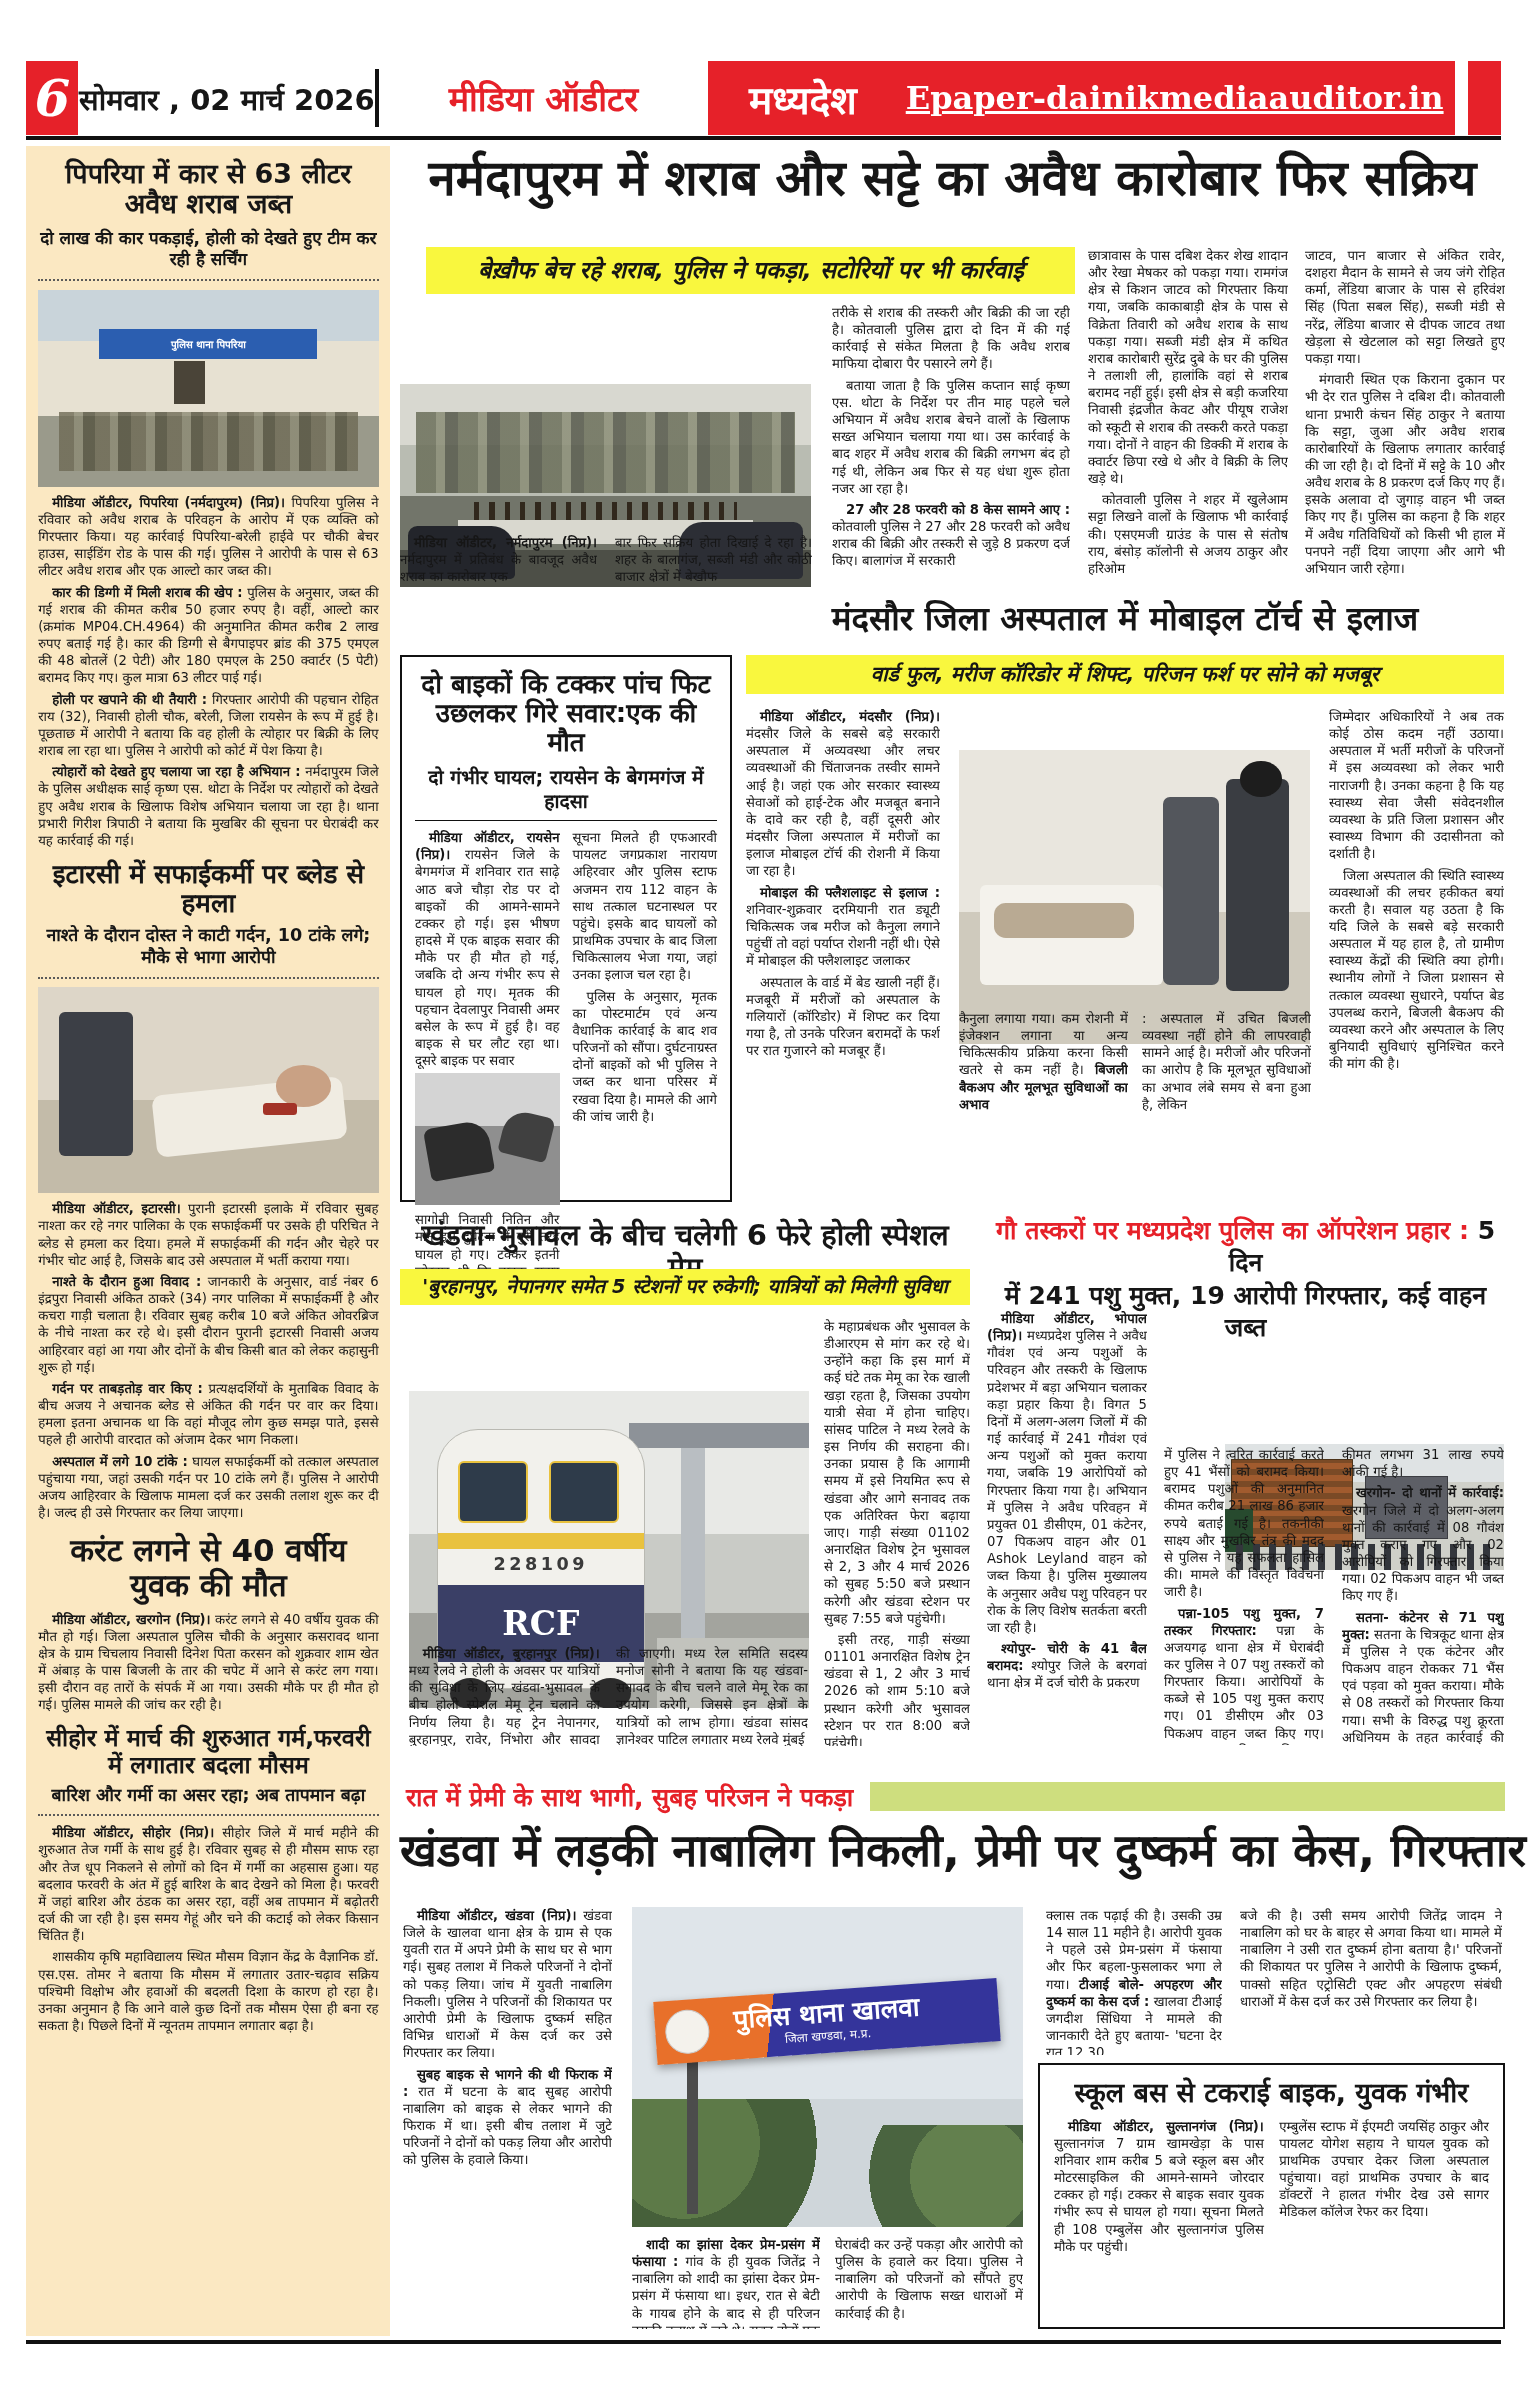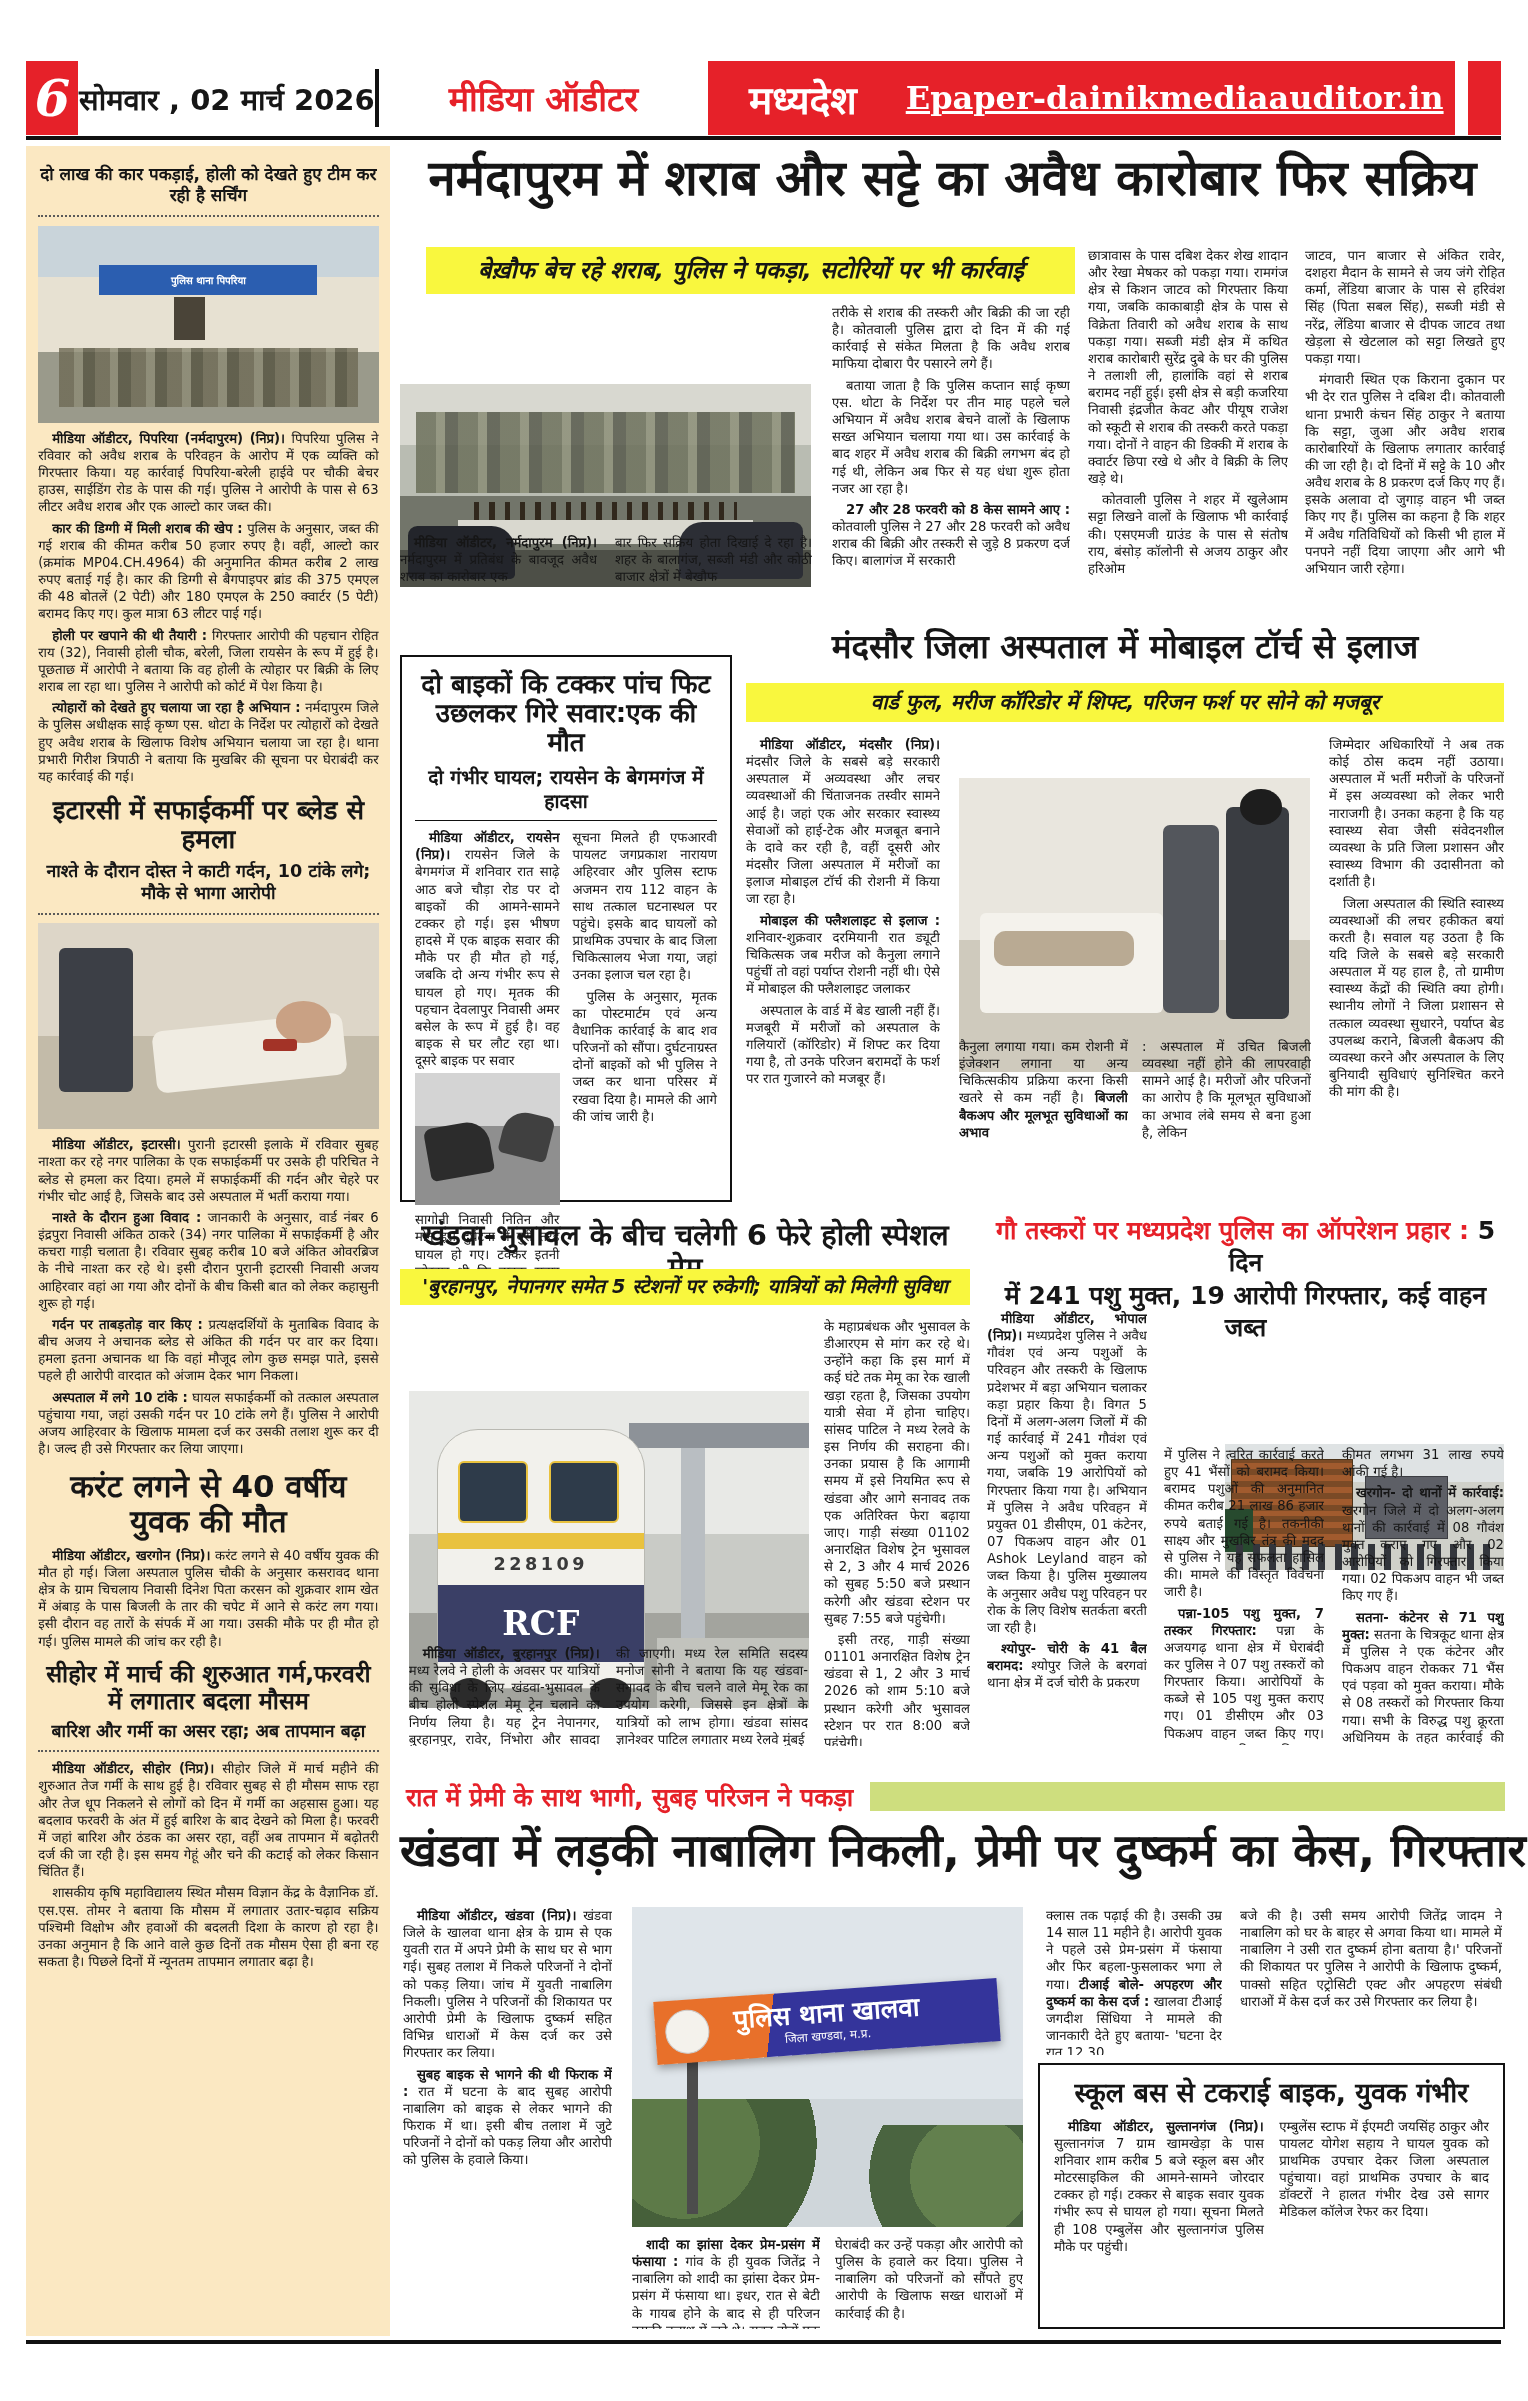--- a/index.html
+++ b/index.html
@@ -60,20 +60,21 @@
       <span class="ed">मध्यदेश</span>
       <span class="url">Epaper-dainikmediaauditor.in</span>
     </div>
     <div class="cap"></div>
   </div>
   <div class="rule" style="top:136px;"></div>
 
   <div class="rail">
 
     <div>
+      <div class="hl center" style="font-size:27px;margin-top:3.5px;">पिपरिया में कार से 63 लीटर अवैध शराब जब्त</div>
       <div class="subhead dotted" style="font-size:17px;margin:8.2px 0 2.4px;padding-bottom:9.4px;">दो लाख की कार पकड़ाई, होली को देखते हुए टीम कर रही है सर्चिंग</div>
       <div class="photo" style="width:100%;height:197px;margin:8.2px 0 7px;background:linear-gradient(180deg,#c9d4da 0 26%,#e7e1d2 26% 64%,#9a9a8b 64% 100%);">
         <div class="abs" style="left:18%;top:20%;width:64%;height:15%;background:#2b5eb0;color:#fff;display:flex;align-items:center;justify-content:center;font-size:10px;font-weight:700;">पुलिस थाना पिपरिया</div>
         <div class="abs" style="left:6%;bottom:8%;width:88%;height:30%;background:repeating-linear-gradient(90deg,#6e6a55 0 15.3px,#8c8a74 15.3px 23.5px,#54523f 23.5px 36px);opacity:.8;"></div>
         <div class="abs" style="left:40%;top:36%;width:9%;height:22%;background:#4a4438;"></div>
       </div>
       <p class="p"><b class="ri">मीडिया ऑडीटर, पिपरिया (नर्मदापुरम) (निप्र)।</b> <span>पिपरिया पुलिस ने रविवार को अवैध शराब के परिवहन के आरोप में एक व्यक्ति को गिरफ्तार किया। यह कार्रवाई पिपरिया-बरेली हाईवे पर चौकी बेचर हाउस, साईडिंग रोड के पास की गई। पुलिस ने आरोपी के पास से 63 लीटर अवैध शराब और एक आल्टो कार जब्त की।</span></p>
       <p class="p"><b class="ri">कार की डिग्गी में मिली शराब की खेप :</b> <span>पुलिस के अनुसार, जब्त की गई शराब की कीमत करीब 50 हजार रुपए है। वहीं, आल्टो कार (क्रमांक MP04.CH.4964) की अनुमानित कीमत करीब 2 लाख रुपए बताई गई है। कार की डिग्गी से बैगपाइपर ब्रांड की 375 एमएल की 48 बोतलें (2 पेटी) और 180 एमएल के 250 क्वार्टर (5 पेटी) बरामद किए गए। कुल मात्रा 63 लीटर पाई गई।</span></p>
       <p class="p"><b class="ri">होली पर खपाने की थी तैयारी :</b> <span>गिरफ्तार आरोपी की पहचान रोहित राय (32), निवासी होली चौक, बरेली, जिला रायसेन के रूप में हुई है। पूछताछ में आरोपी ने बताया कि वह होली के त्योहार पर बिक्री के लिए शराब ला रहा था। पुलिस ने आरोपी को कोर्ट में पेश किया है।</span></p>
       <p class="p"><b class="ri">त्योहारों को देखते हुए चलाया जा रहा है अभियान :</b> <span>नर्मदापुरम जिले के पुलिस अधीक्षक साई कृष्ण एस. थोटा के निर्देश पर त्योहारों को देखते हुए अवैध शराब के खिलाफ विशेष अभियान चलाया जा रहा है। थाना प्रभारी गिरीश त्रिपाठी ने बताया कि मुखबिर की सूचना पर घेराबंदी कर यह कार्रवाई की गई।</span></p>
@@ -154,21 +155,21 @@
         </div>
         <p class="p noind"><span>सागोनी निवासी नितिन और मोनू इस दुर्घटना में बुरी तरह घायल हो गए। टक्कर इतनी जोरदार थी कि बाइक सवार पांच फीट उछलकर जा गिरे।</span></p>
       </div>
       <div style="width:50%;">
         <p class="p noind"><span>सूचना मिलते ही एफआरवी पायलट जगप्रकाश नारायण अहिरवार और पुलिस स्टाफ अजमन राय 112 वाहन के साथ तत्काल घटनास्थल पर पहुंचे। इसके बाद घायलों को प्राथमिक उपचार के बाद जिला चिकित्सालय भेजा गया, जहां उनका इलाज चल रहा है।</span></p>
         <p class="p"><span>पुलिस के अनुसार, मृतक का पोस्टमार्टम एवं अन्य वैधानिक कार्रवाई के बाद शव परिजनों को सौंपा। दुर्घटनाग्रस्त दोनों बाइकों को भी पुलिस ने जब्त कर थाना परिसर में रखवा दिया है। मामले की आगे की जांच जारी है।</span></p>
       </div>
     </div>
   </div>
 
-  <div class="abs" style="left:746px;top:624px;width:758px;height:579px;">
+  <div class="abs" style="left:746px;top:596px;width:758px;height:579px;">
     <div class="hl center" style="font-size:33px;margin-top:4.7px;">मंदसौर जिला अस्पताल में मोबाइल टॉर्च से इलाज</div>
     <div class="yellowbar abs" style="left:0;top:59px;width:100%;height:39px;font-size:20.6px;">वार्ड फुल, मरीज कॉरिडोर में शिफ्ट, परिजन फर्श पर सोने को मजबूर</div>
 
     <div class="colp" style="left:0;top:112px;width:194px;height:461px;">
       <p class="p"><b class="ri">मीडिया ऑडीटर, मंदसौर (निप्र)।</b> <span>मंदसौर जिले के सबसे बड़े सरकारी अस्पताल में अव्यवस्था और लचर व्यवस्थाओं की चिंताजनक तस्वीर सामने आई है। जहां एक ओर सरकार स्वास्थ्य सेवाओं को हाई-टेक और मजबूत बनाने के दावे कर रही है, वहीं दूसरी ओर मंदसौर जिला अस्पताल में मरीजों का इलाज मोबाइल टॉर्च की रोशनी में किया जा रहा है।</span></p>
       <p class="p"><b class="ri">मोबाइल की फ्लैशलाइट से इलाज :</b> <span>शनिवार-शुक्रवार दरमियानी रात ड्यूटी चिकित्सक जब मरीज को कैनुला लगाने पहुंचीं तो वहां पर्याप्त रोशनी नहीं थी। ऐसे में मोबाइल की फ्लैशलाइट जलाकर</span></p>
       <p class="p"><span>अस्पताल के वार्ड में बेड खाली नहीं हैं। मजबूरी में मरीजों को अस्पताल के गलियारों (कॉरिडोर) में शिफ्ट कर दिया गया है, तो उनके परिजन बरामदों के फर्श पर रात गुजारने को मजबूर हैं।</span></p>
     </div>
 
     <div class="photo abs" style="left:213px;top:112px;width:351px;height:294px;background:linear-gradient(180deg,#e9e6de 0 55%,#cfcabd 55% 100%);">

